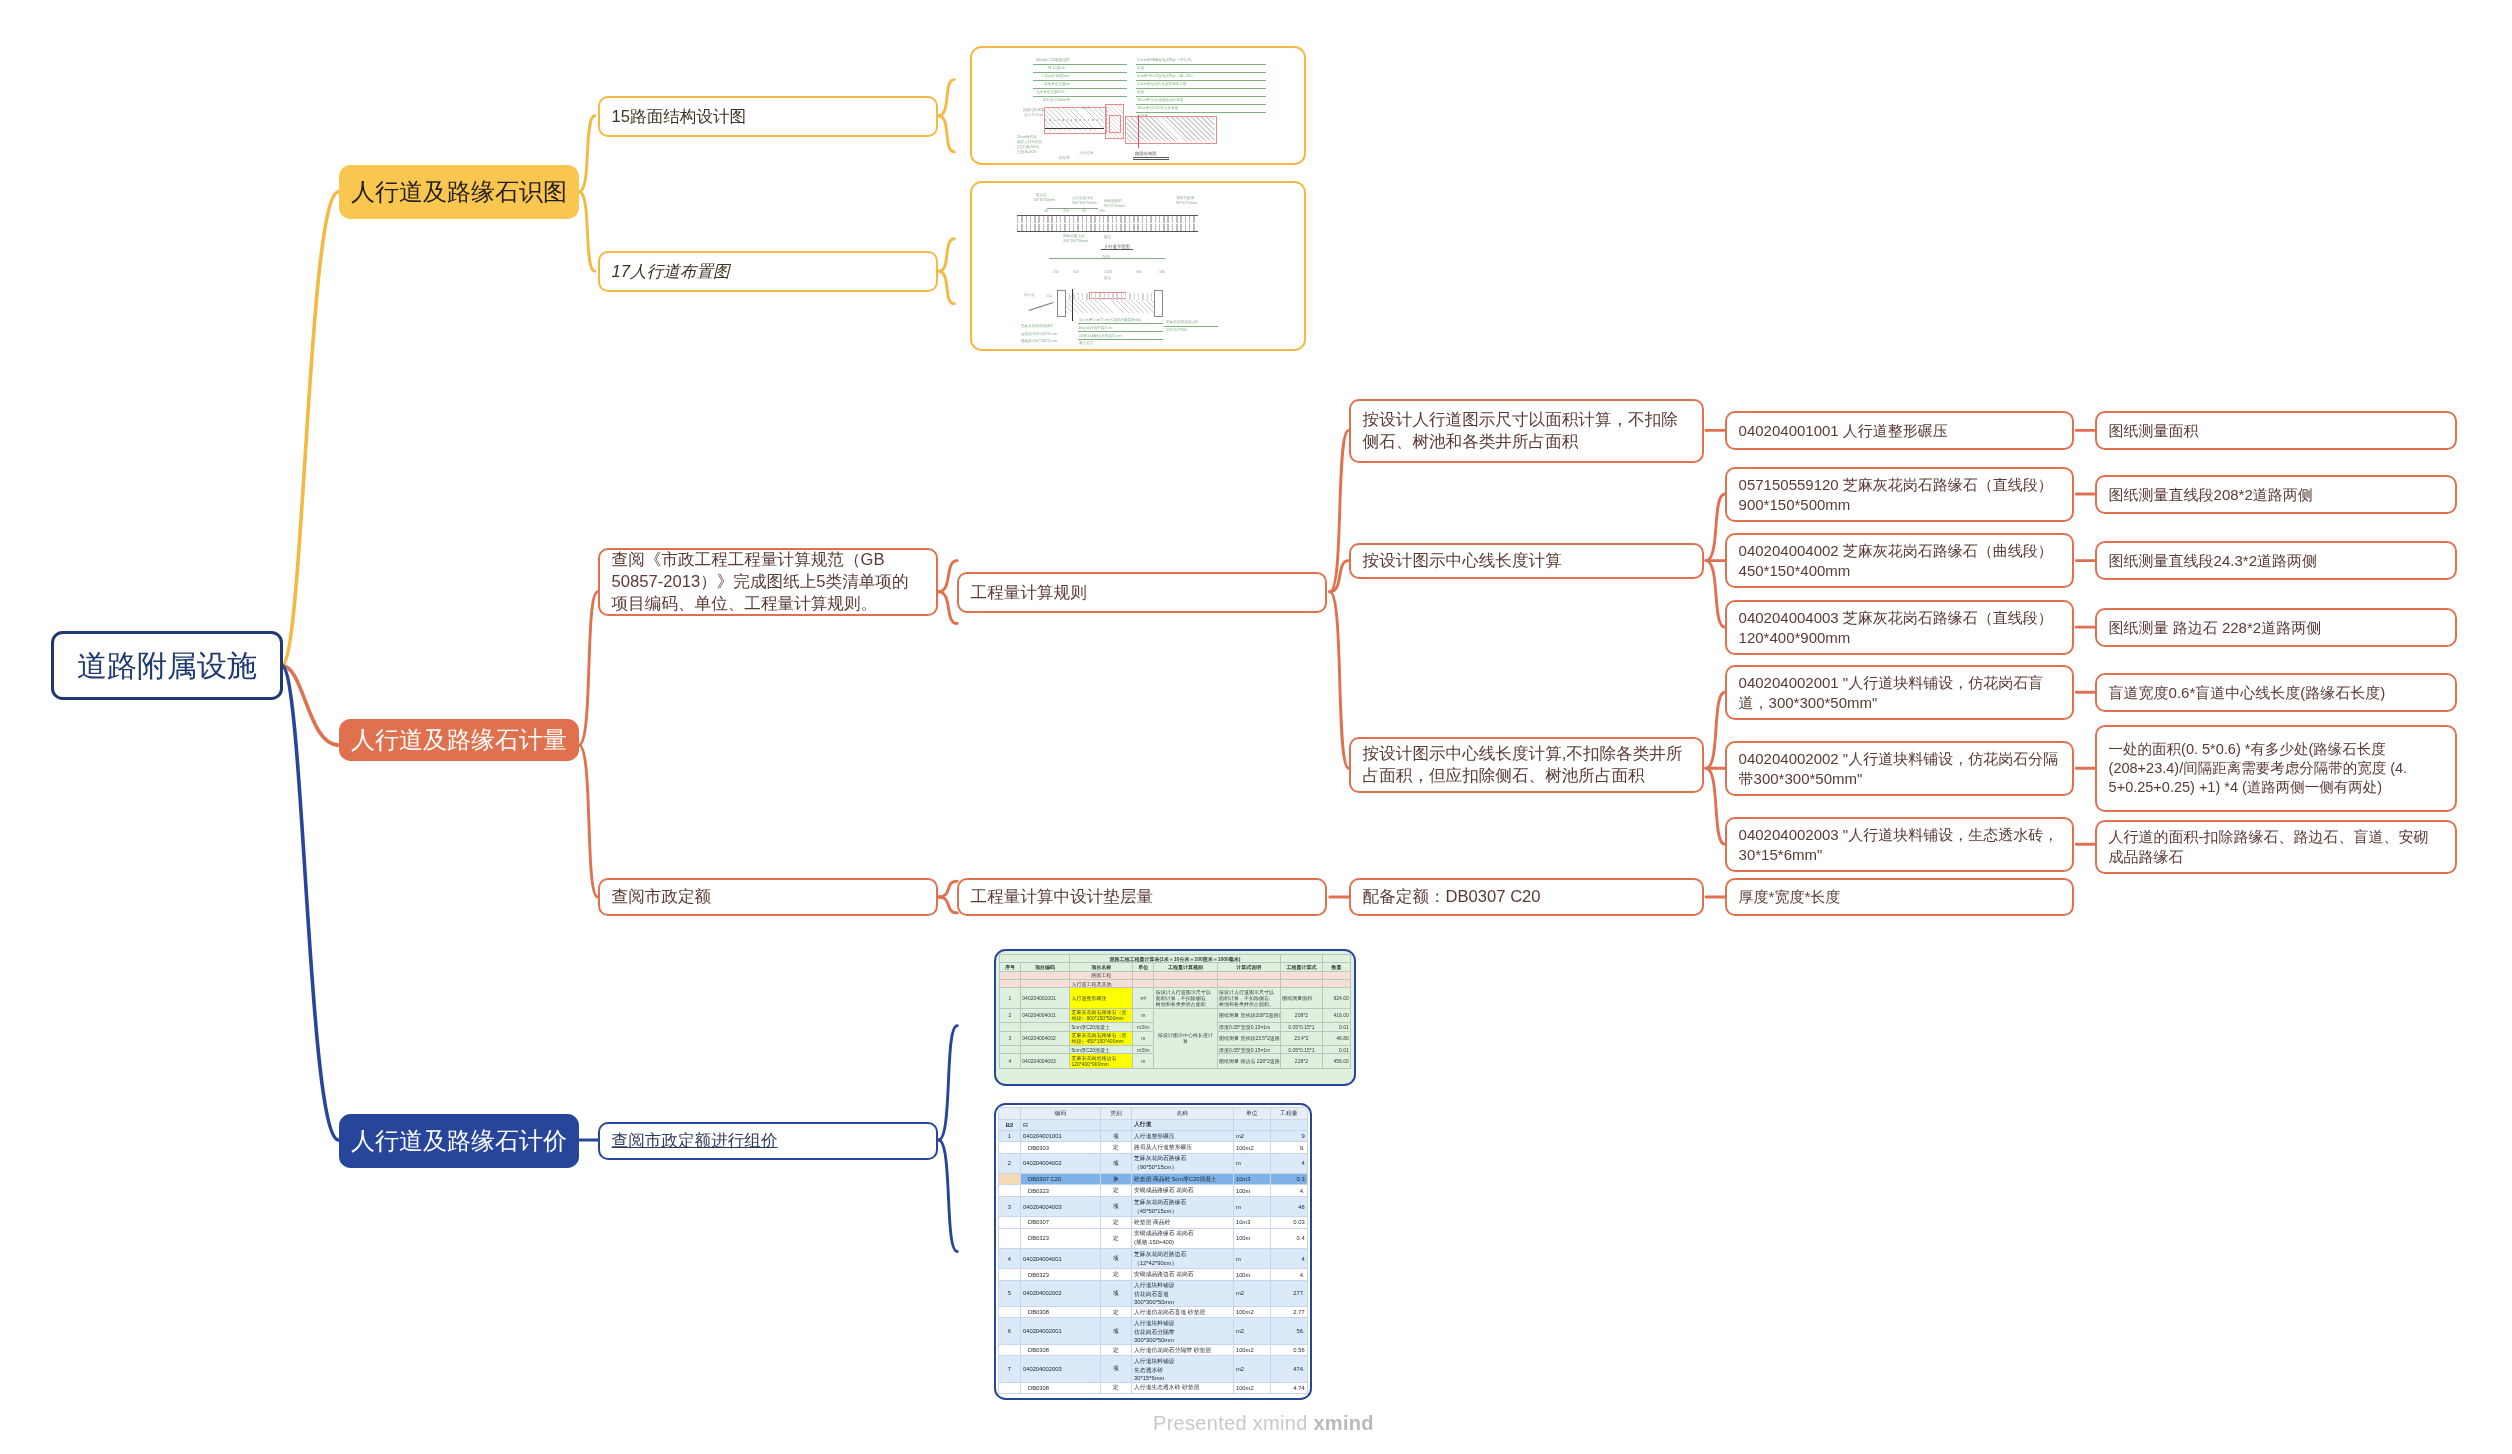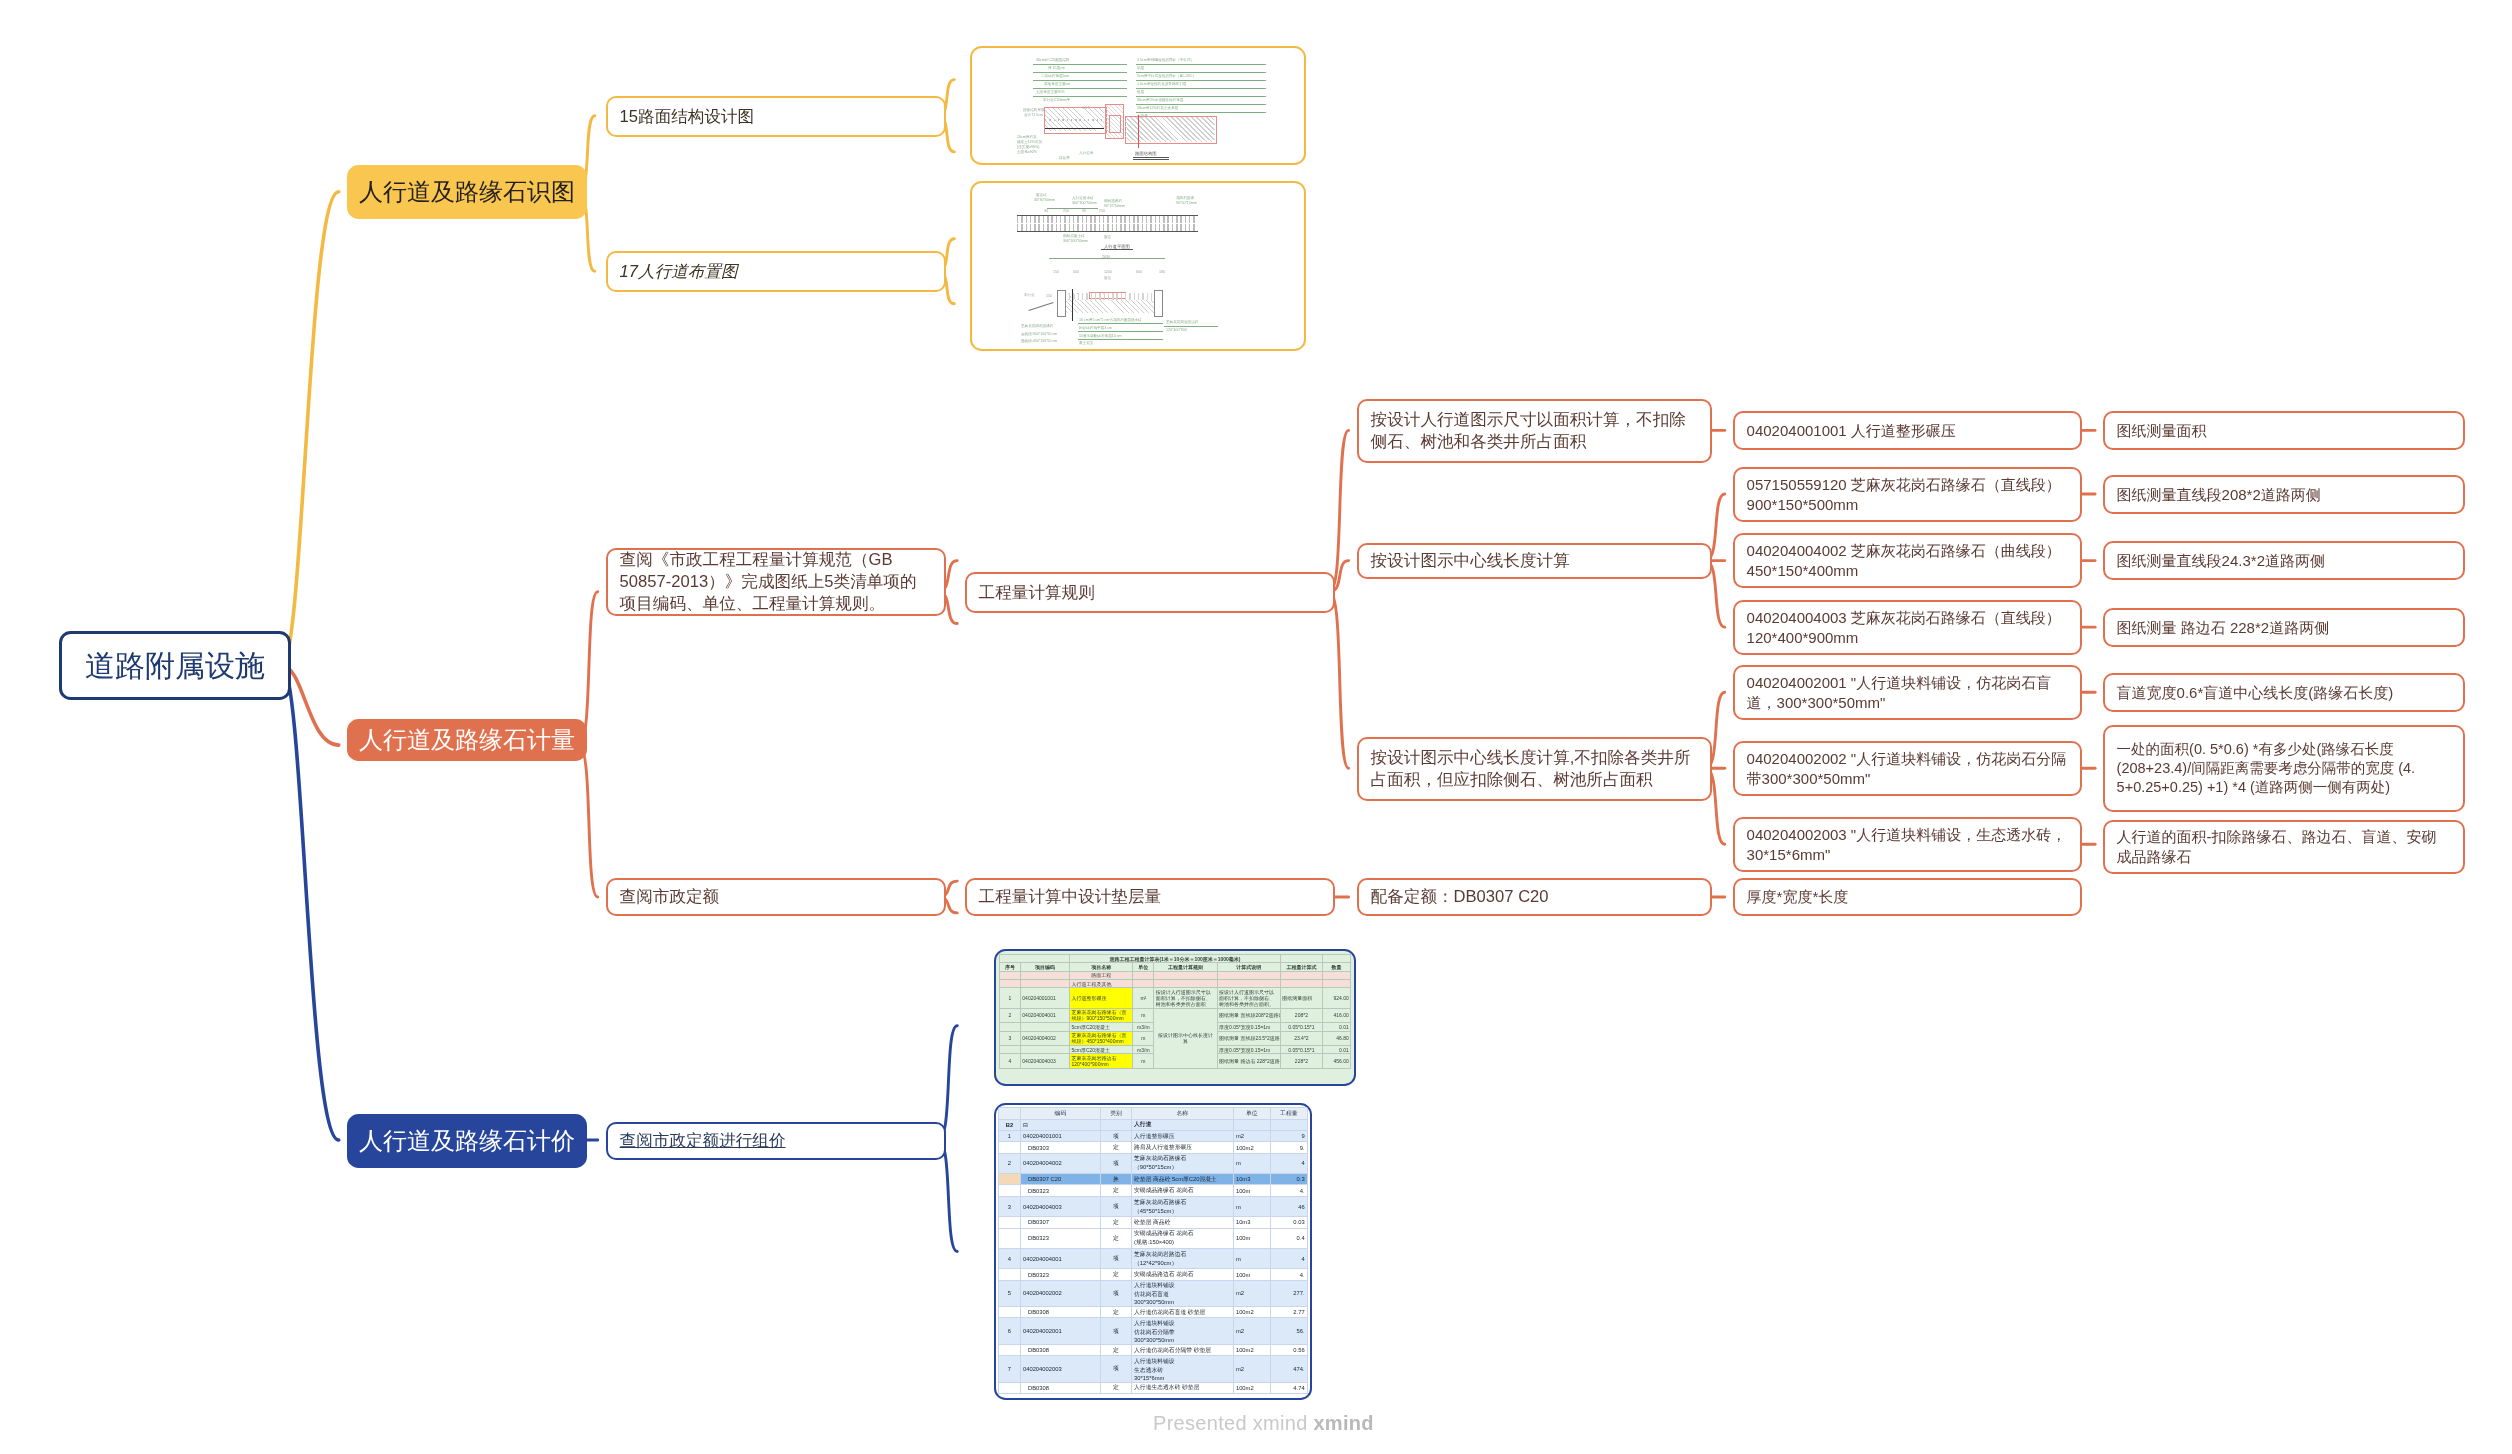--- a/index.html
+++ b/index.html
@@ -1,19 +1,19 @@
 <!DOCTYPE html>
 <html style="font-size:11.6px"><head>
 <meta charset="utf-8">
 <style>
   html,body{margin:0;padding:0;background:#ffffff;}
   body{font-family:"Liberation Sans","DejaVu Sans",sans-serif;}
   #canvas{position:relative;width:2512px;height:1454px;background:#fff;overflow:hidden;}
   svg.links{position:absolute;left:0;top:0;width:2512px;height:1454px;pointer-events:none;}
-  .node{position:absolute;box-sizing:border-box;display:flex;align-items:center;margin-left:8px;}
+  .node{position:absolute;box-sizing:border-box;display:flex;align-items:center;}
   .node span.txt{display:block;width:100%;line-height:1.32;}
 
   
   .root{border:3.6px solid #1f3a70;border-radius:11.6px;background:#fff;
         color:#1f3a70;font-size:30px;justify-content:center;}
   
   .pill{border-radius:11.6px;justify-content:center;color:#fff;font-size:24px;}
   .pill-yellow{background:#f9c74f;color:#231f20;}
   .pill-orange{background:#e0714f;}
   .pill-blue{background:#27469b;}
@@ -294,21 +294,21 @@
   </div>
 
   <div class="node box" style="left:1349px;top:399px;width:355px;height:64px;">
     <span class="txt">按设计人行道图示尺寸以面积计算，不扣除侧石、树池和各类井所占面积</span>
   </div>
 
   <div class="node box" style="left:1349px;top:543px;width:355px;height:36px;">
     <span class="txt">按设计图示中心线长度计算</span>
   </div>
 
-  <div class="node box" style="left:1349px;top:737px;width:355px;height:64px;">
+  <div class="node box" style="left:1349px;top:737px;width:355px;height:56px;">
     <span class="txt">按设计图示中心线长度计算,不扣除各类井所占面积，但应扣除侧石、树池所占面积</span>
   </div>
 
   <div class="node box" style="left:1349px;top:878px;width:355px;height:38px;">
     <span class="txt">配备定额：DB0307 C20</span>
   </div>
 
   <div class="node box small" style="left:1725px;top:411px;width:349px;height:39px;">
     <span class="txt">040204001001  人行道整形碾压</span>
   </div>

